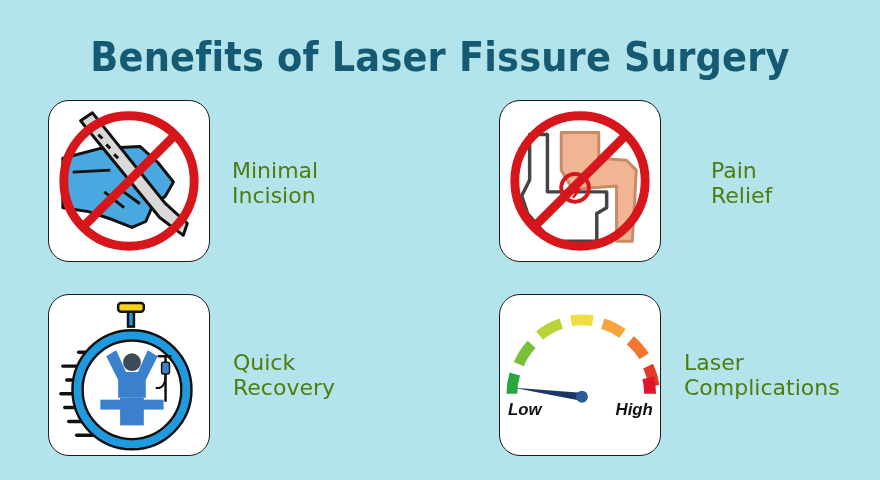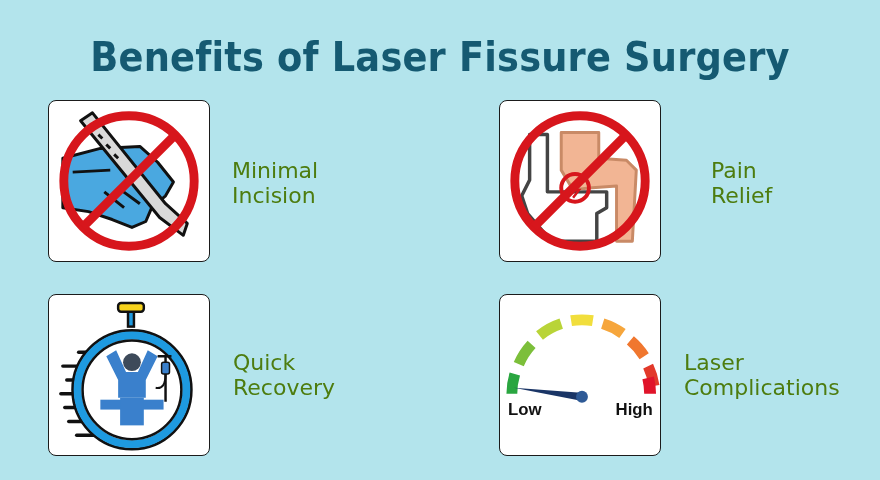--- a/index.html
+++ b/index.html
@@ -11,22 +11,22 @@
   }
   .title {
     position:absolute; left:0; top:34px; width:880px;
     text-align:center; font-size:40px; font-weight:bold;
     color:#155a72; letter-spacing:0.2px;
     font-family:"DejaVu Sans", sans-serif;
     transform:scaleX(0.92);
   }
   .card {
     position:absolute; width:162px; height:162px;
-    background:#fff; border:1.5px solid #1b1b1b; border-radius:8px;
-    box-sizing:border-box; overflow:hidden;
+    background:#fff; border:1.5px solid #1b1b1b; border-radius:21px;
+    box-sizing:border-box; overflow:hidden;font-style:italic;
   }
   .card svg { position:absolute; left:0; top:0; width:100%; height:100%; }
   .label {
     position:absolute; font-size:22px; line-height:25px; color:#4d7c0f;
     font-family:"DejaVu Sans", sans-serif; font-weight:normal;
     white-space:pre-line;
   }
 </style>
 </head>
 <body>

